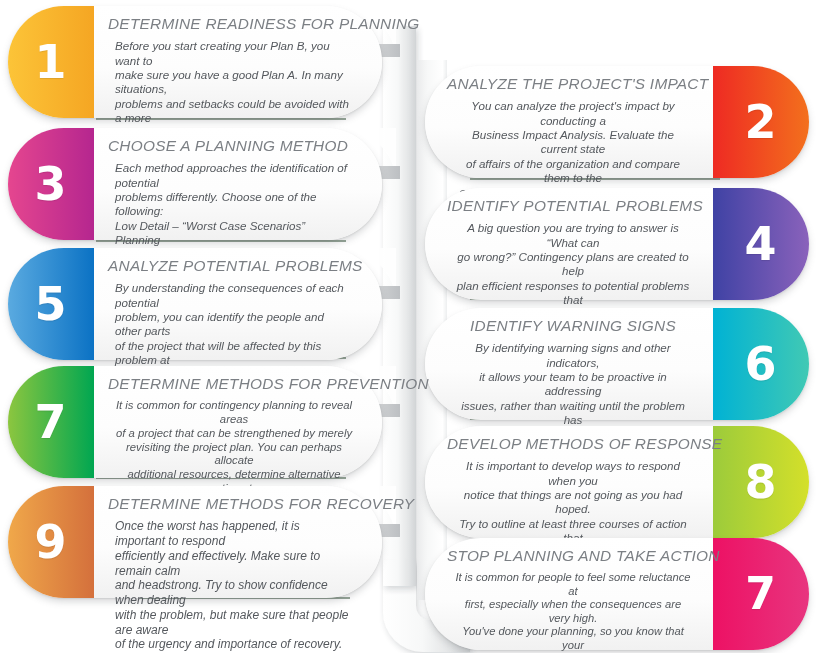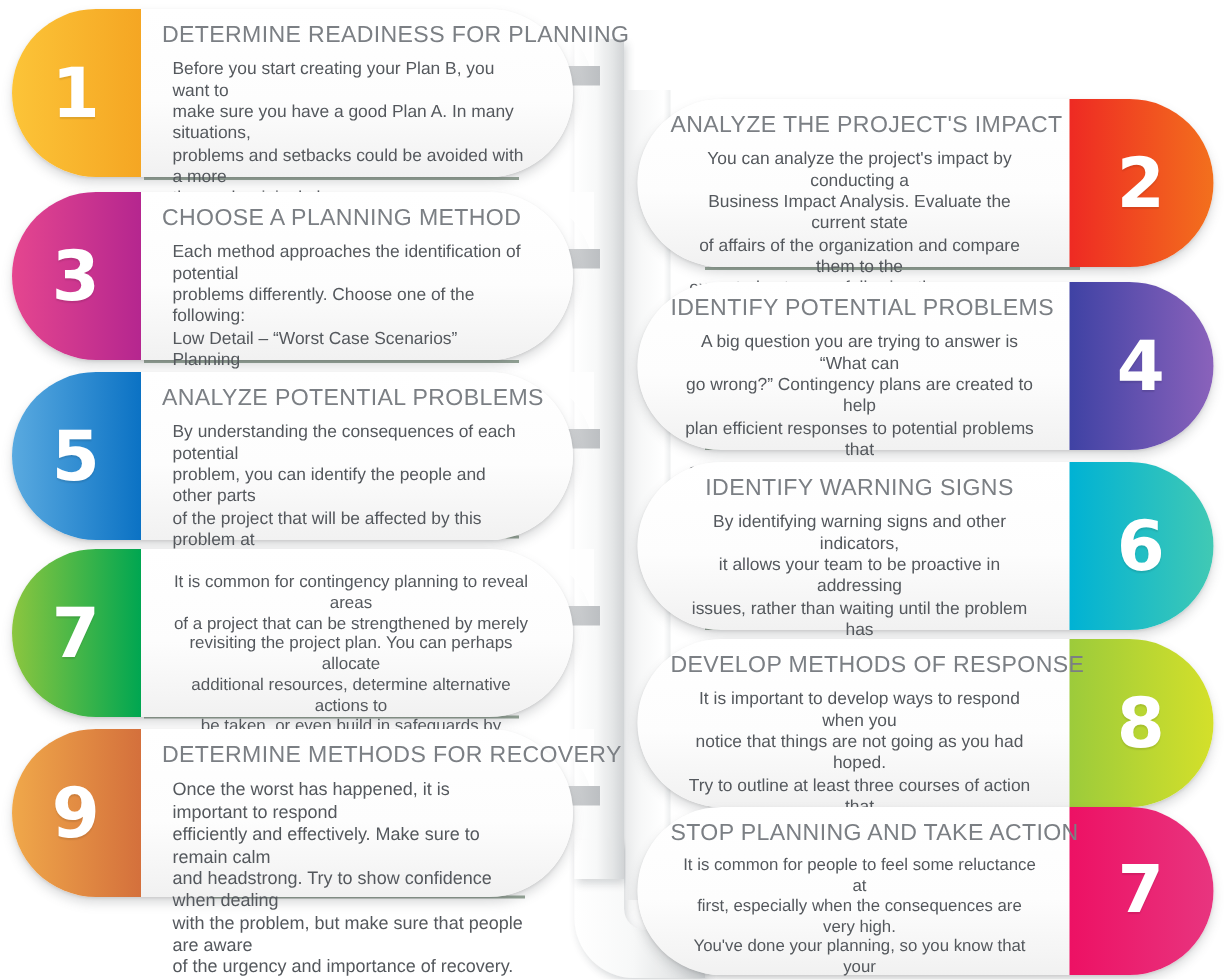--- a/index.html
+++ b/index.html
@@ -50,20 +50,21 @@
     font-family:"DejaVu Sans","Liberation Sans",sans-serif;
     text-shadow:0 1px 1px rgba(0,0,0,.10);
   }
   .step.left  .badge{ left:0;  border-radius:56px 0 0 56px; }
   .step.right .badge{ right:0; border-radius:0 56px 56px 0; width:96px;}
 
   .content{
     position:absolute;top:0;bottom:16px;
     padding:9px 14px 0 14px;
     box-sizing:border-box;
+    font-style:italic;
   }
   .step.left  .content{ left:86px; right:8px; }
   .step.right .content{ right:96px; left:8px; text-align:center;}
 
   .title{
     color:#7b7f84;
     font-size:15.4px;
     letter-spacing:.25px;
     line-height:1.12;
     margin:0 0 2px 0;
@@ -252,20 +253,21 @@
 it allows your team to be proactive in addressing
 issues, rather than waiting until the problem has
 already occurred.</div>
     </div>
   </div>
 
   <div class="step left" id="step-7">
     <div class="shell"></div>
     <div class="badge" style="background: linear-gradient(90deg, rgb(140, 198, 63) 0%, rgb(0, 166, 81) 100%);">7</div>
     <div class="content">
+      <div class="title">DETERMINE METHODS FOR PREVENTION</div>
       <div class="body">It is common for contingency planning to reveal areas
 of a project that can be strengthened by merely
 revisiting the project plan. You can perhaps allocate
 additional resources, determine alternative actions to
 be taken, or even build in safeguards by planning activities
 that will achieve the same goal.</div>
     </div>
   </div>
 
   <div class="step right" id="step-8">

